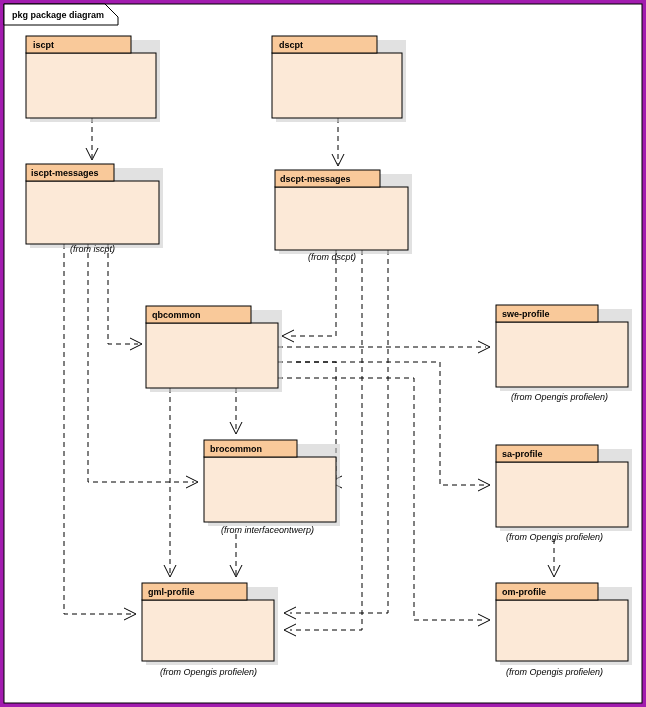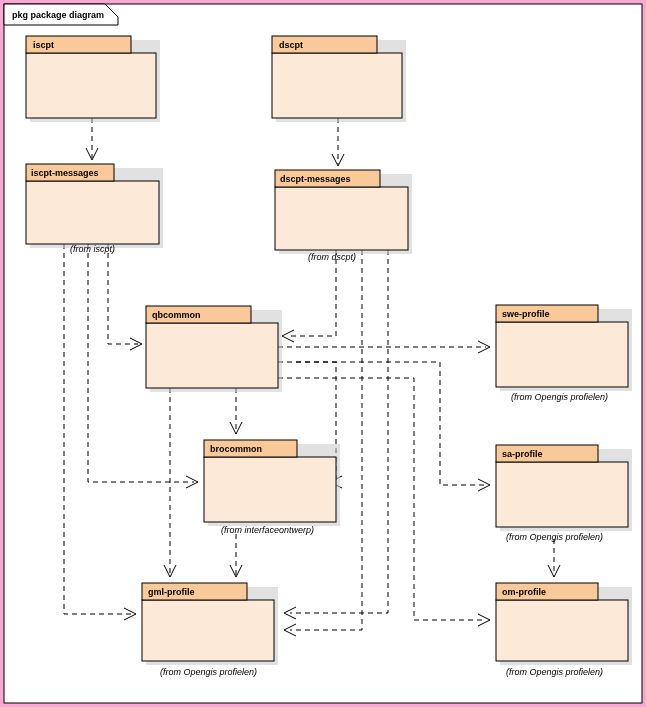--- a/index.html
+++ b/index.html
@@ -1,17 +1,17 @@
 <!DOCTYPE html>
 <html><head>
 <meta charset="utf-8">
 <style>
   html,body{margin:0;padding:0;background:#ffffff;}
   body{font-family:"Liberation Sans",sans-serif;}
-  #canvas{position:relative;width:646px;height:707px;background:#f9a8d4;overflow:hidden;}
+  #canvas{position:relative;width:646px;height:707px;background:#a21caf;overflow:hidden;}
   #diagram-svg{position:absolute;left:0;top:0;width:646px;height:707px;}
   .pkg-name{font-family:"Liberation Sans",sans-serif;font-size:9px;font-weight:bold;fill:#000000;}
   .pkg-from{font-family:"Liberation Sans",sans-serif;font-size:9px;font-style:italic;fill:#000000;}
   .frame-label{font-family:"Liberation Sans",sans-serif;font-size:9px;font-weight:bold;fill:#000000;}
   .dep{stroke:#000000;stroke-width:1;fill:none;stroke-dasharray:5,4;}
   .arrowline{stroke:#000000;stroke-width:1;fill:none;}
   .boxline{stroke:#000000;stroke-width:1;}
   .shadow{fill:#c8c8c8;stroke:none;opacity:.55;}
 </style>
 </head>

